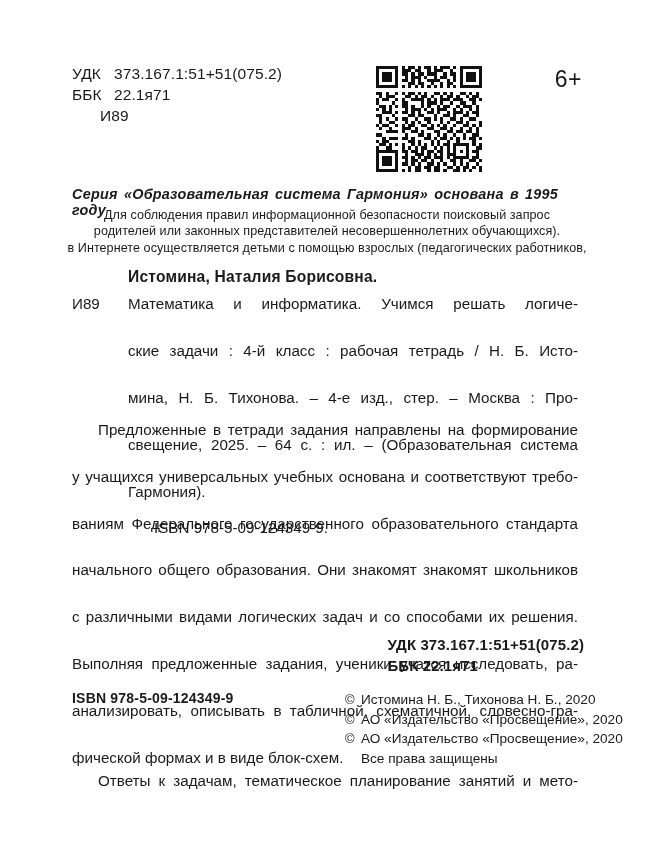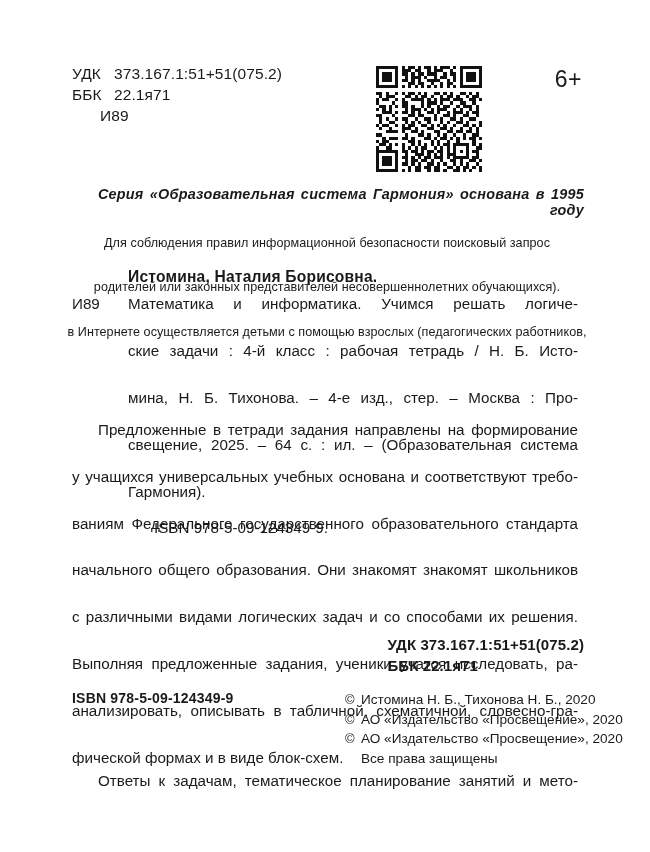--- a/index.html
+++ b/index.html
@@ -58,40 +58,40 @@
     font-weight: 400;
     letter-spacing: 0.5px;
   }
 
   
   .series-line {
     position: absolute;
     left: 72px;
     right: 66px;
     top: 186px;
-    text-align: right;
+    text-align: left;
     font-size: 14.4px;
     font-style: italic;
     font-weight: bold;
     letter-spacing: 0.25px;
     word-spacing: 2px;
   }
 
   
   .safety-note {
     position: absolute;
     left: 66px;
     right: 62px;
     top: 207px;
     text-align: center;
     font-size: 12.6px;
     line-height: 16.4px;
     letter-spacing: 0.05px;
   }
-  .safety-note span { display: block; margin-top: 28px; }
+  .safety-note span { display: block; }
 
   
   .author-name {
     position: absolute;
     left: 128px;
     top: 268px;
     font-size: 15.6px;
     font-weight: bold;
     letter-spacing: 0.2px;
   }

